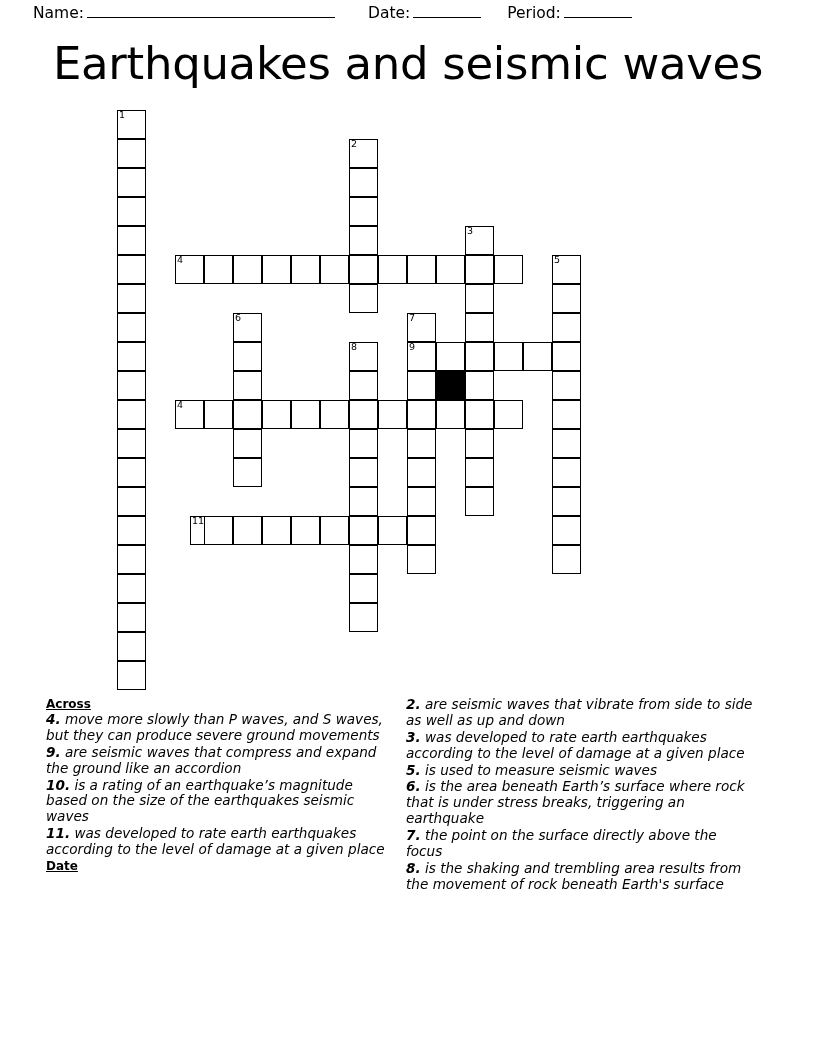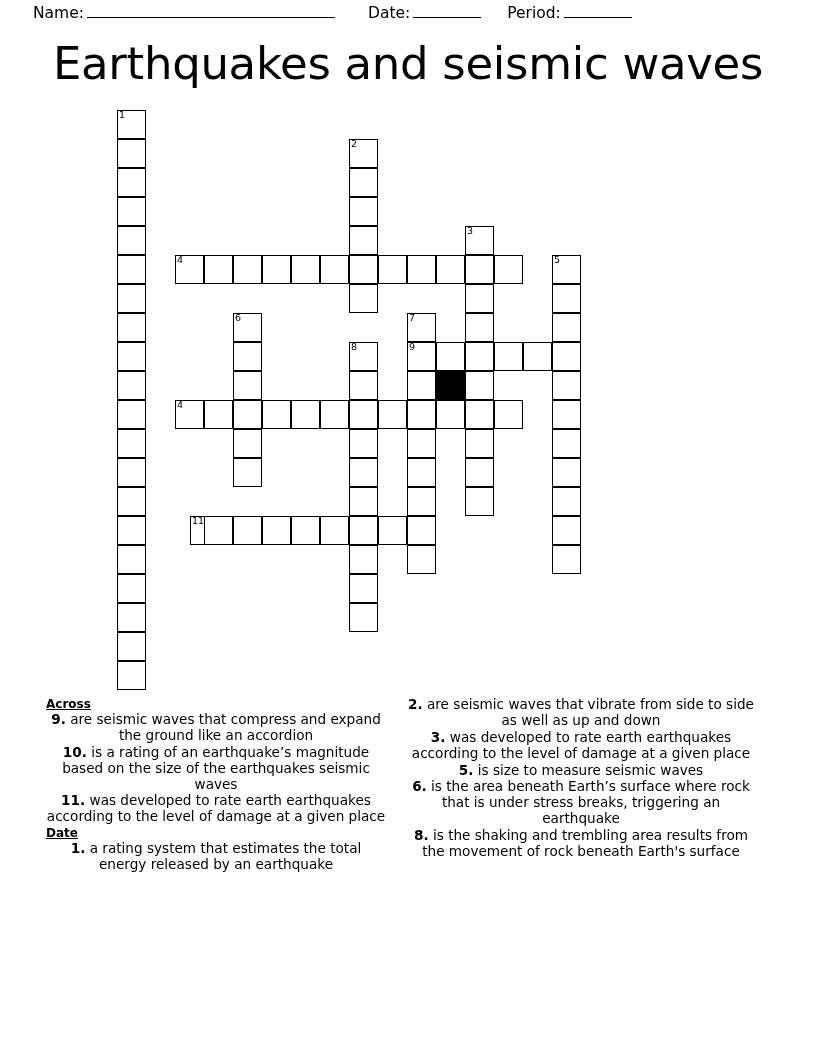--- a/index.html
+++ b/index.html
@@ -93,21 +93,22 @@
   .section-head {
     font-weight: bold;
     text-decoration: underline;
     font-size: 12px;
     display: block;
     margin: 0 0 1px 0;
   }
   .clue {
     display: block;
     margin: 0 0 1px 0;
-    text-align: center;
+    text-align: left;
+    font-style: italic;
   }
   .clue-num { font-weight: bold; }
   .clue-text { font-weight: normal; }
 </style>
 </head>
 <body>
 
 <div class="header-row">
   <span class="pad-left"></span>
   <span class="hdr-field">
@@ -250,31 +251,30 @@
     <div class="xcell" style="left: 349px; top: 574px;"></div>
     <div class="xcell" style="left: 117px; top: 603px;"></div>
     <div class="xcell" style="left: 349px; top: 603px;"></div>
     <div class="xcell" style="left: 117px; top: 632px;"></div>
     <div class="xcell" style="left: 117px; top: 661px;"></div>
   </div>
 
 <div class="clues" id="clues-left">
   <span class="section-head">Across</span>
   <div id="across-list">
+      <div class="clue"><span class="clue-num">4.</span><span class="clue-text"> move more slowly than P waves, and S waves, but they can produce severe ground movements</span></div>
       <div class="clue"><span class="clue-num">9.</span><span class="clue-text"> are seismic waves that compress and expand the ground like an accordion</span></div>
       <div class="clue"><span class="clue-num">10.</span><span class="clue-text"> is a rating of an earthquake’s magnitude based on the size of the earthquakes seismic waves</span></div>
       <div class="clue"><span class="clue-num">11.</span><span class="clue-text"> was developed to rate earth earthquakes according to the level of damage at a given place</span></div>
     </div>
   <span class="section-head">Date</span>
-  <div id="down-left-list">
-      <div class="clue"><span class="clue-num">1.</span><span class="clue-text"> a rating system that estimates the total energy released by an earthquake</span></div>
-    </div>
 </div>
 
 <div class="clues" id="clues-right">
   <div id="down-right-list">
       <div class="clue"><span class="clue-num">2.</span><span class="clue-text"> are seismic waves that vibrate from side to side as well as up and down</span></div>
       <div class="clue"><span class="clue-num">3.</span><span class="clue-text"> was developed to rate earth earthquakes according to the level of damage at a given place</span></div>
-      <div class="clue"><span class="clue-num">5.</span><span class="clue-text"> is size to measure seismic waves</span></div>
+      <div class="clue"><span class="clue-num">5.</span><span class="clue-text"> is used to measure seismic waves</span></div>
       <div class="clue"><span class="clue-num">6.</span><span class="clue-text"> is the area beneath Earth’s surface where rock that is under stress breaks, triggering an earthquake</span></div>
+      <div class="clue"><span class="clue-num">7.</span><span class="clue-text"> the point on the surface directly above the focus</span></div>
       <div class="clue"><span class="clue-num">8.</span><span class="clue-text"> is the shaking and trembling area results from the movement of rock beneath Earth's surface</span></div>
     </div>
 </div>
 
 </body></html>

